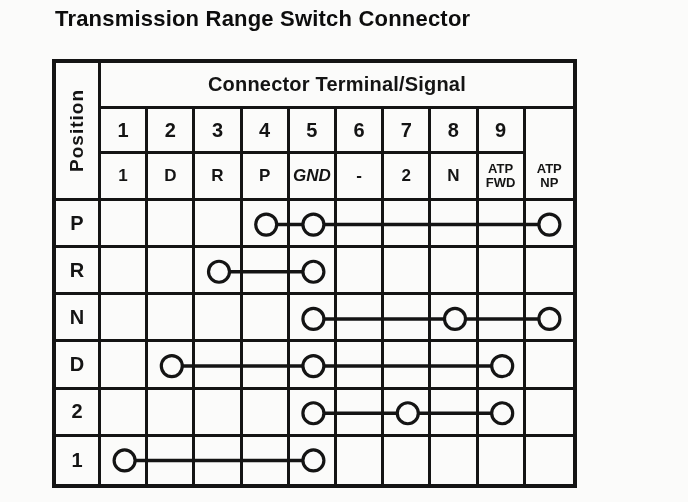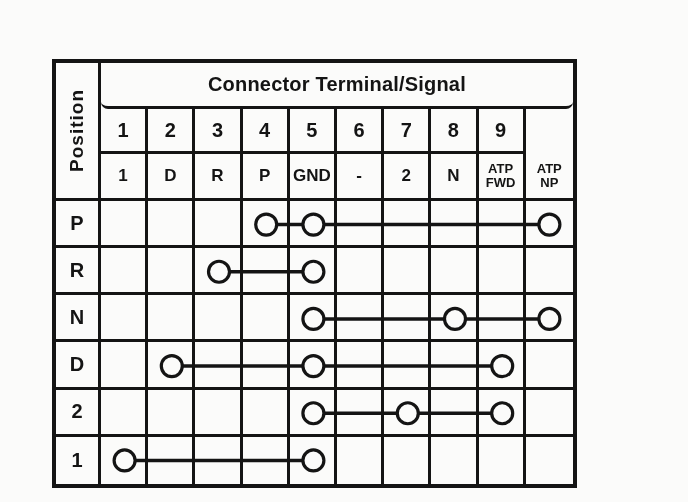--- a/index.html
+++ b/index.html
@@ -60,61 +60,61 @@
     writing-mode: vertical-rl;
     transform: rotate(180deg);
     font-size: 19px;
     font-weight: 700;
     letter-spacing: 1px;
   }
   .hdr-cell {
     grid-area: 1 / 2 / 2 / 12;
     font-size: 20px;
     letter-spacing: 0.2px;
-    border-radius: 7px;
   }
   .num { font-size: 20px; }
   .sig { font-size: 17px; }
   .sig.small {
     font-size: 13px;
     line-height: 1.1;
     padding: 0 2px;
   }
   .lbl { font-size: 20px; }
   .overlay {
     position: absolute;
     inset: 0;
     pointer-events: none;
   }
 </style>
 </head>
 <body>
 
 <div class="page">
+  <h1 class="title">Transmission Range Switch Connector</h1>
 
   <div class="table-wrap">
     <div class="grid" id="grid">
       <div class="cell pos-cell">
         <span class="vert">Position</span>
       </div>
       <div class="cell hdr-cell lc">Connector Terminal/Signal</div>
     <div class="cell num" style="grid-area: 2 / 2;">1</div>
         <div class="cell num" style="grid-area: 2 / 3;">2</div>
         <div class="cell num" style="grid-area: 2 / 4;">3</div>
         <div class="cell num" style="grid-area: 2 / 5;">4</div>
         <div class="cell num" style="grid-area: 2 / 6;">5</div>
         <div class="cell num" style="grid-area: 2 / 7;">6</div>
         <div class="cell num" style="grid-area: 2 / 8;">7</div>
         <div class="cell num" style="grid-area: 2 / 9;">8</div>
         <div class="cell num" style="grid-area: 2 / 10;">9</div>
         <div class="cell sig" style="grid-area: 3 / 2;">1</div>
         <div class="cell sig" style="grid-area: 3 / 3;">D</div>
         <div class="cell sig" style="grid-area: 3 / 4;">R</div>
         <div class="cell sig" style="grid-area: 3 / 5;">P</div>
-        <div class="cell sig" style="grid-area: 3 / 6;">GND</div>
+        <div class="cell sig" style="grid-area: 3 / 6; font-style: italic;">GND</div>
         <div class="cell sig" style="grid-area: 3 / 7;">-</div>
         <div class="cell sig" style="grid-area: 3 / 8;">2</div>
         <div class="cell sig" style="grid-area: 3 / 9;">N</div>
         <div class="cell sig small lc" style="grid-area: 3 / 11;">ATP NP</div>
         <div class="cell sig small" style="grid-area: 3 / 10;">ATP FWD</div>
         <div class="cell lbl" style="grid-area: 4 / 1;">P</div>
         <div class="cell body" style="grid-area: 4 / 2;"></div>
         <div class="cell body" style="grid-area: 4 / 3;"></div>
         <div class="cell body" style="grid-area: 4 / 4;"></div>
         <div class="cell body" style="grid-area: 4 / 5;"></div>

